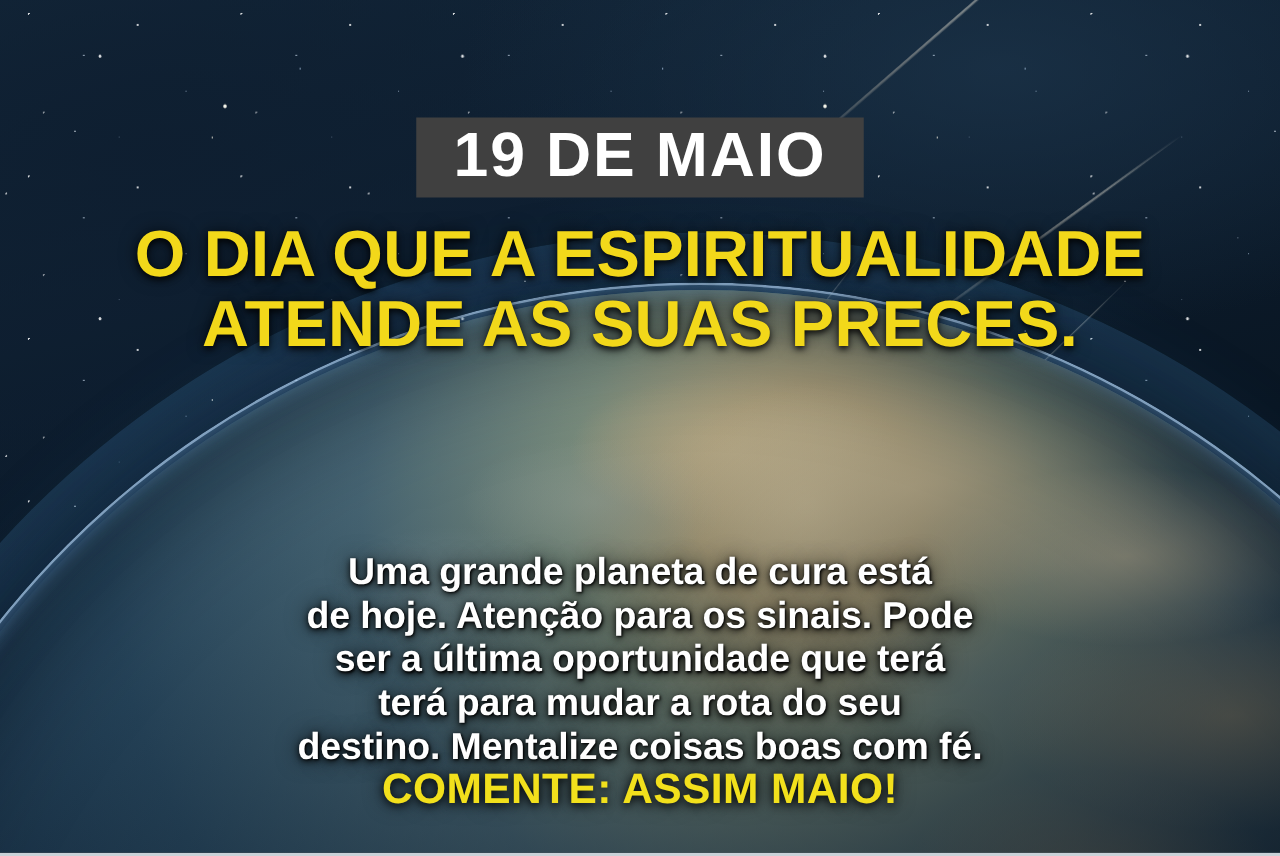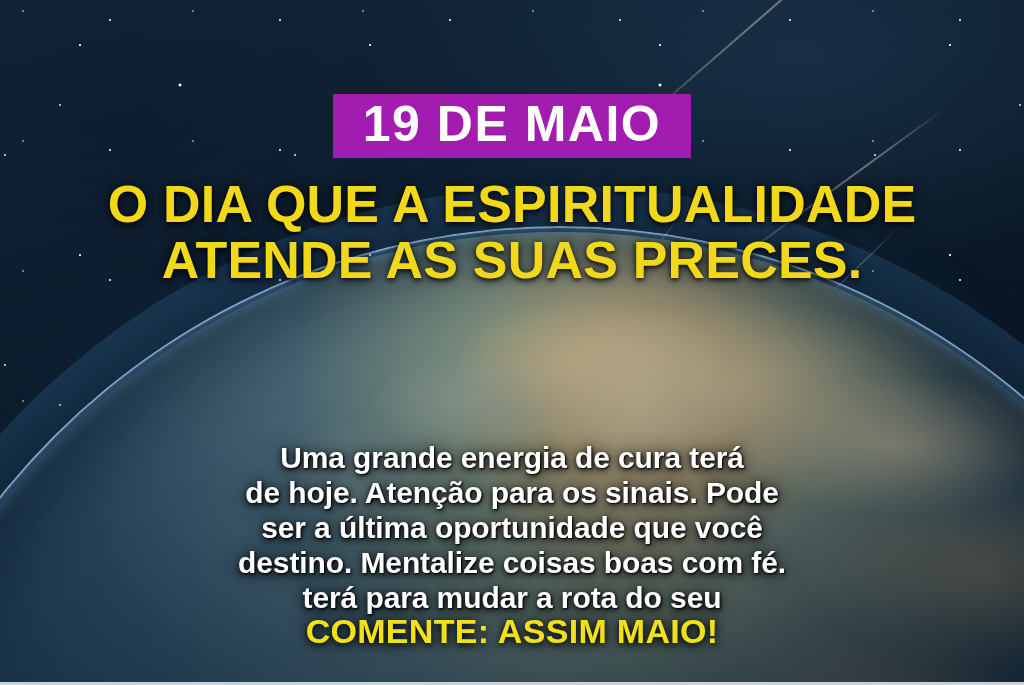--- a/index.html
+++ b/index.html
@@ -155,21 +155,21 @@
   .content {
     position: absolute;
     inset: 0;
     display: flex;
     flex-direction: column;
     align-items: center;
   }
 
   .date-banner {
     margin-top: 94px;
-    background: #a21caf;
+    background: #404040;
     padding: 5px 30px 9px 30px;
     line-height: 1;
   }
   .date-banner .date-text {
     display: block;
     color: #ffffff;
     font-size: 50px;
     font-weight: 700;
     letter-spacing: 1.5px;
     font-family: "Liberation Sans", sans-serif;
@@ -249,23 +249,23 @@
     <div class="date-banner">
       <span class="date-text">19 DE MAIO</span>
     </div>
 
     <div class="headline">
       <span class="hl-line">O DIA QUE A ESPIRITUALIDADE</span>
       <span class="hl-line">ATENDE AS SUAS PRECES.</span>
     </div>
 
     <div class="body-copy">
-      <span class="bc-line">Uma grande energia de cura terá</span>
+      <span class="bc-line">Uma grande planeta de cura está</span>
       <span class="bc-line">de hoje. Atenção para os sinais. Pode</span>
-      <span class="bc-line">ser a última oportunidade que você</span>
+      <span class="bc-line">ser a última oportunidade que terá</span>
+      <span class="bc-line">terá para mudar a rota do seu</span>
       <span class="bc-line">destino. Mentalize coisas boas com fé.</span>
-      <span class="bc-line">terá para mudar a rota do seu</span>
     </div>
 
     <div class="cta">COMENTE: ASSIM MAIO!</div>
 
   </div>
 </div>
 
 </body></html>

